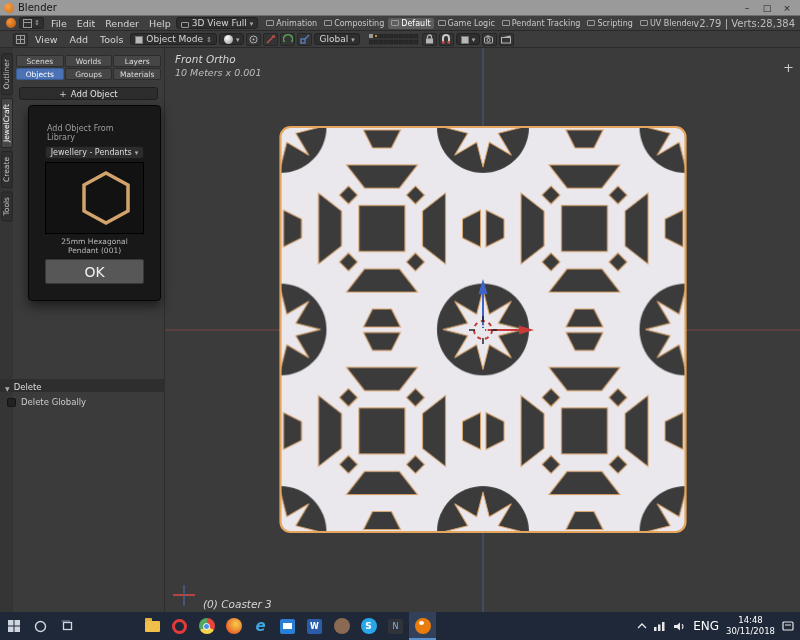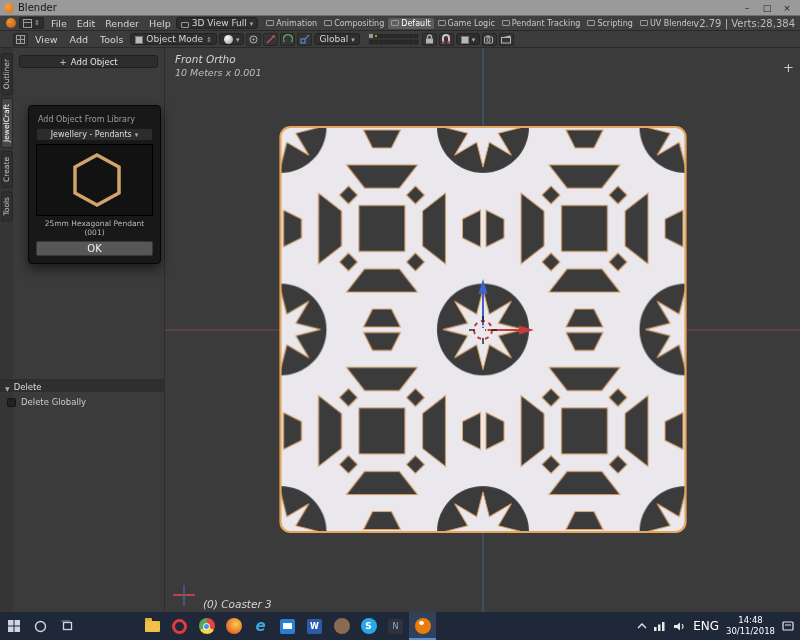--- a/index.html
+++ b/index.html
@@ -41,26 +41,26 @@
   .vtab.active { background:#474747; color:#fff; }
   .toolshelf { width:152px; background:#3b3b3b; border-right:1px solid #2d2d2d; position:relative; flex:none; }
   .btn-row { display:flex; gap:1px; margin:0 3px; }
   .btn-row + .btn-row { margin-top:1px; }
   .lib-rows { padding-top:7px; }
   .sbtn { flex:1; height:12px; background:#464646; border:1px solid #2c2c2c; border-radius:2px; font-size:7.5px; color:#ddd; display:flex; align-items:center; justify-content:center; }
   .sbtn.active { background:#4a72b5; border-color:#3a5a92; color:#fff; }
   .addobj { margin:7px 6px 0 6px; height:13px; background:#2d2d2d; border:1px solid #1f1f1f; border-radius:3px; display:flex; align-items:center; justify-content:center; gap:4px; font-size:8.5px; color:#e2e2e2; }
   .addobj .plus { color:#cfcfcf; font-size:9px; }
 
-  .popup { position:absolute; left:15px; top:57px; width:133px; background:#181818; border:1px solid #060606; border-radius:4px; box-shadow:0 5px 12px rgba(0,0,0,.55); padding:7px; z-index:5; }
+  .popup { position:absolute; left:15px; top:57px; width:133px; background:#181818; border:1px solid #060606; border-radius:4px; box-shadow:0 5px 12px rgba(0,0,0,.55); padding:16px; z-index:5; }
   .popup-title { font-size:8px; color:#9d9d9d; padding:2px 2px 4px 2px; }
   .popup-select { height:13px; background:#2c2c2c; border:1px solid #1b1b1b; border-radius:3px; display:flex; align-items:center; justify-content:center; gap:3px; font-size:8px; color:#ddd; margin-bottom:3px; }
   .preview { height:72px; background:#121212; border:1px solid #000; display:flex; align-items:center; justify-content:center; margin-bottom:3px; }
   .popup-caption { font-size:7.5px; color:#b9b9b9; text-align:center; margin-bottom:4px; }
-  .ok-btn { height:15px; background:#575757; border:1px solid #383838; border-radius:2px; display:flex; align-items:center; justify-content:center; font-size:10px; color:#f2f2f2; }
+  .ok-btn { height:25px; background:#575757; border:1px solid #383838; border-radius:2px; display:flex; align-items:center; justify-content:center; font-size:14px; color:#f2f2f2; }
 
   .delete-panel { position:absolute; left:0; top:331px; width:165px; z-index:4; }
   .dp-header { height:13px; background:#2e2e2e; display:flex; align-items:flex-end; gap:4px; font-size:8.5px; color:#ddd; padding:0 5px; }
   .dp-header .arrow { font-size:6px; }
   .dp-body { padding:5px 7px; display:flex; align-items:center; gap:5px; }
   .checkbox { width:9px; height:9px; background:#222; border:1px solid #141414; border-radius:2px; flex:none; }
   .dp-label { font-size:8.5px; color:#cccccc; }
 
   .viewport { flex:1; position:relative;font-style:italic; }
   .vp-svg { position:absolute; inset:0; }
@@ -272,20 +272,32 @@
   <div class="workspace">
 
     <div class="tabstrip">
       <span class="vtab">Outliner</span>
       <span class="vtab active">JewelCraft</span>
       <span class="vtab">Create</span>
       <span class="vtab">Tools</span>
     </div>
 
     <div class="toolshelf">
+      <div class="lib-rows">
+        <div class="btn-row">
+          <span class="sbtn">Scenes</span>
+          <span class="sbtn">Worlds</span>
+          <span class="sbtn">Layers</span>
+        </div>
+        <div class="btn-row">
+          <span class="sbtn active">Objects</span>
+          <span class="sbtn">Groups</span>
+          <span class="sbtn">Materials</span>
+        </div>
+      </div>
       <div class="addobj">
         <span class="plus">+</span>
         <span>Add Object</span>
       </div>
 
       <div class="popup">
         <div class="popup-title">Add Object From Library</div>
         <div class="popup-select">
           <span>Jewellery - Pendants</span>
           <span class="arrow">▾</span>

